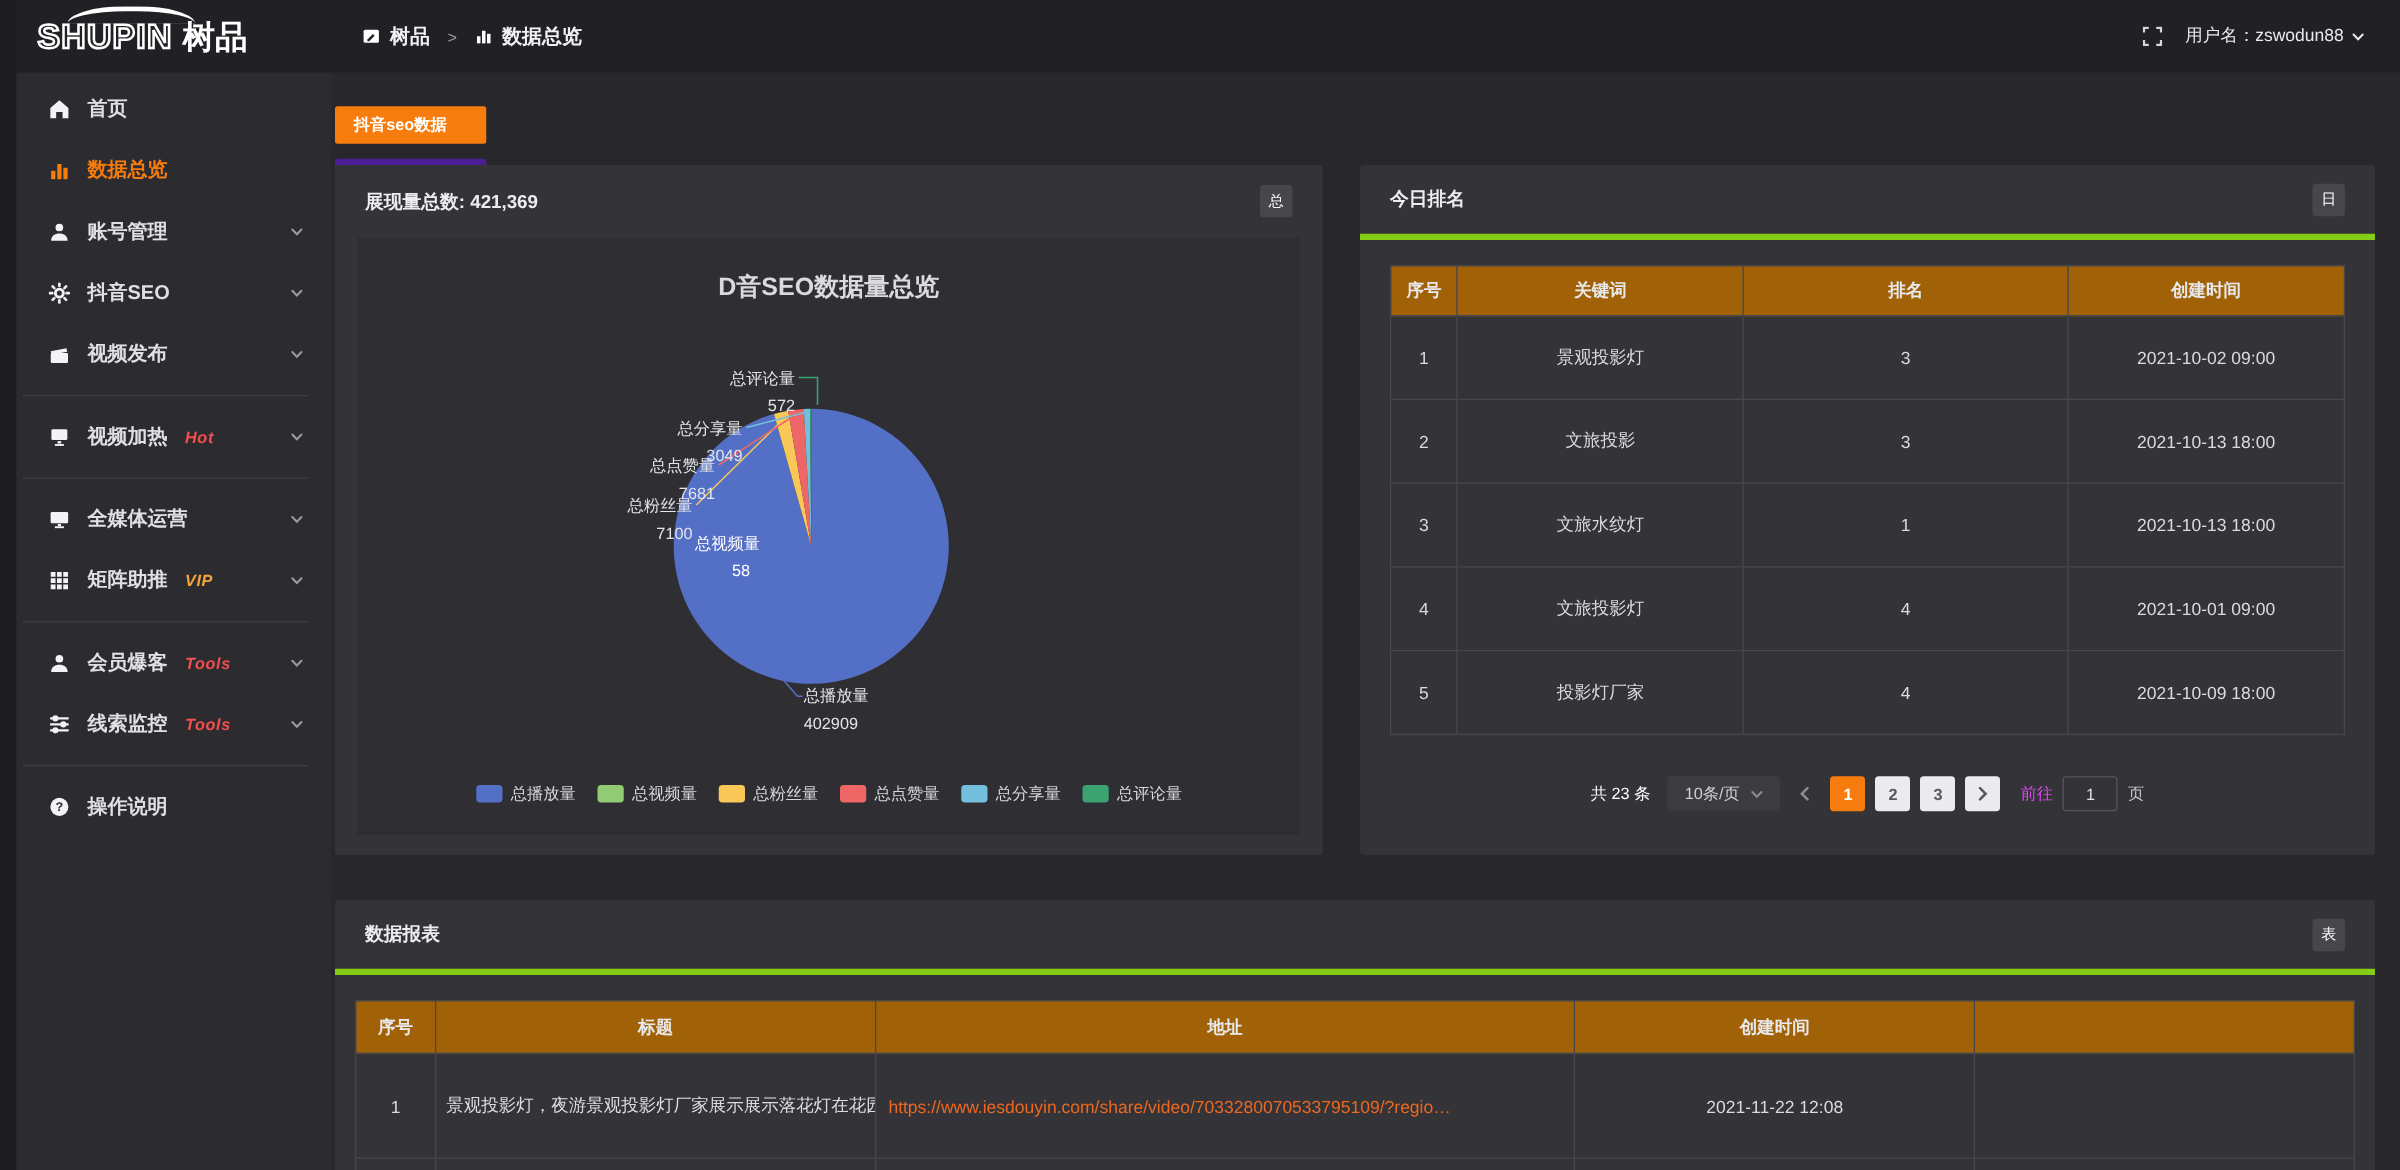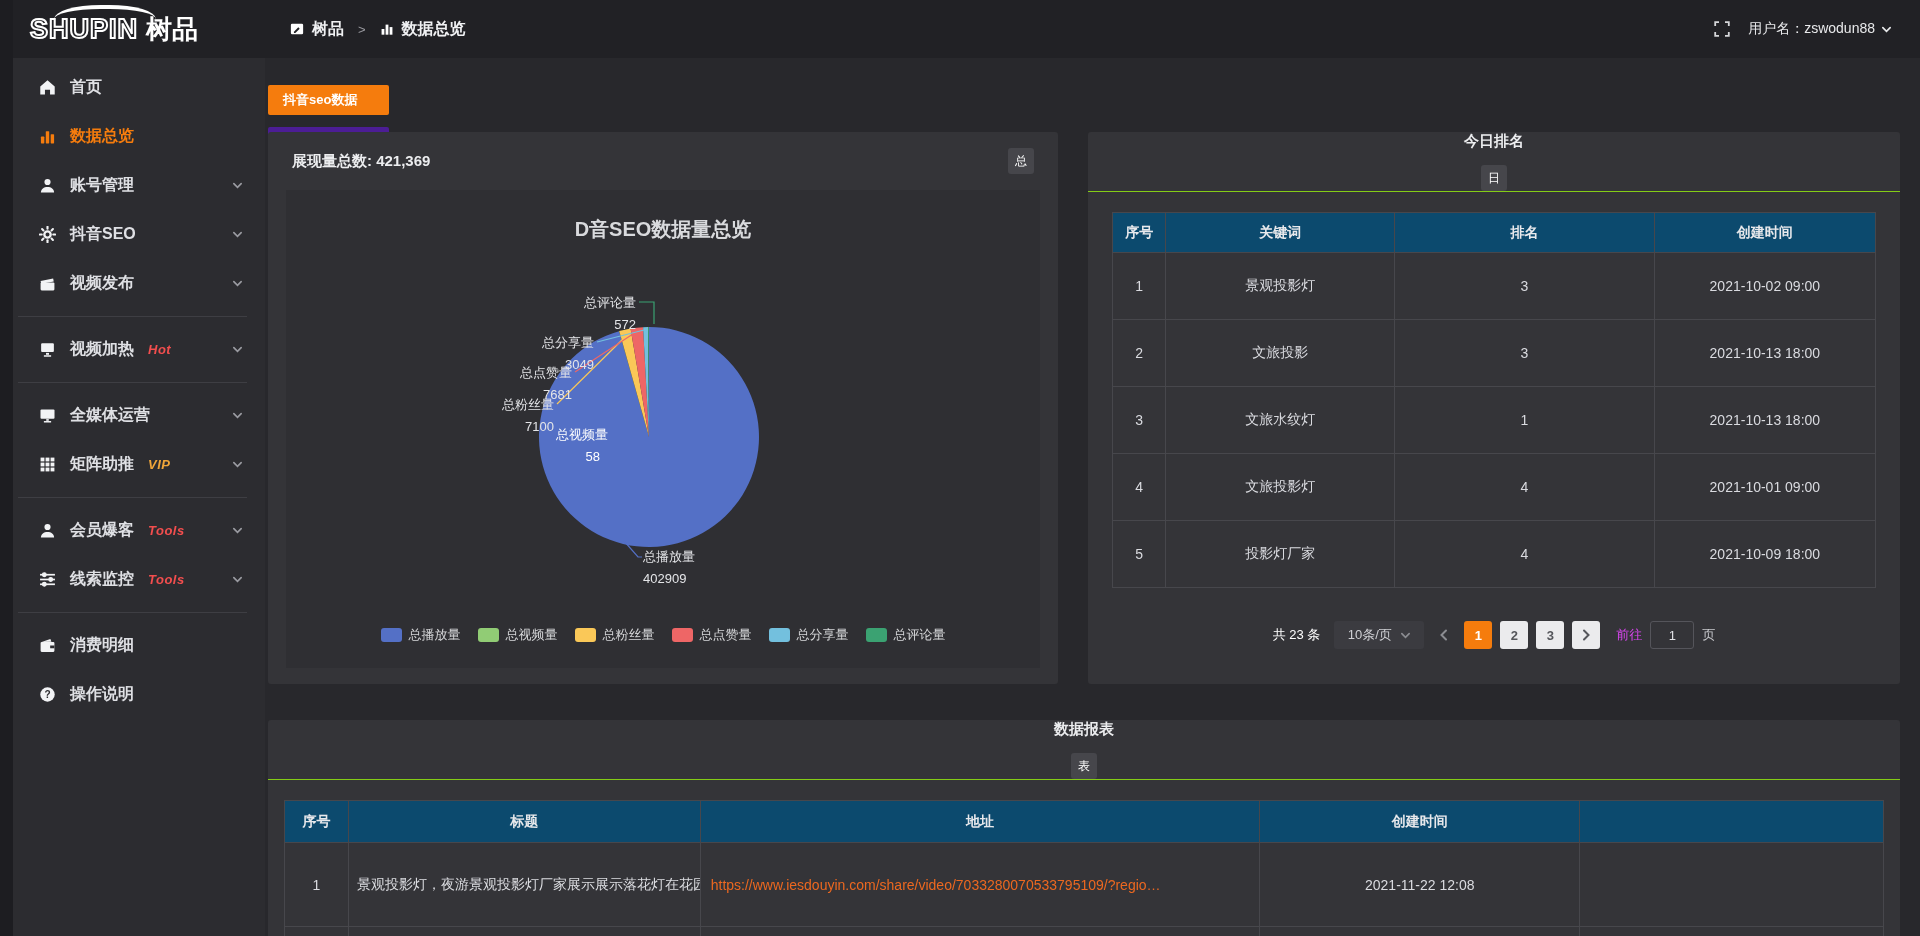--- a/index.html
+++ b/index.html
@@ -46,36 +46,36 @@
   .tab-btn { height:30px; padding:0 15px; display:flex; align-items:center; border-radius:2px;
     background:#4c1d95; color:#cbccd0; font-size:13px; font-weight:700; cursor:pointer; }
   .tab-btn.active { background:#f57c0d; color:#fff; }
 
   .panel { position:absolute; background:#343438; border-radius:3px; }
   #panel-overview { left:3px; top:74px; width:790px; height:552px; }
   #panel-rank { left:823px; top:74px; width:812px; height:552px; }
   #panel-report { left:3px; top:662px; width:1632px; height:300px; overflow:hidden; }
 
   .panel-head { height:58px; display:flex; align-items:center; justify-content:space-between; padding:0 24px; }
-  .panel-head.bordered { border-bottom:1px solid #84cc16; height:60px;flex-direction:column; }
+  .panel-head.bordered { border-bottom:5px solid #84cc16; height:60px; }
   .panel-title { color:#ecedef; font-size:15px; font-weight:600; }
   .corner-btn { width:26px; height:26px; background:#46464b; border-radius:3px; color:#fff;
     font-size:12px; display:flex; align-items:center; justify-content:center; cursor:pointer; }
 
   
   #chart-box { position:absolute; left:18px; right:18px; top:58px; bottom:16px; background:#2f2f33; }
   #legend-row { display:flex; justify-content:center; gap:17px; margin-top:20px; }
   .lg-item { display:flex; align-items:center; gap:7px; cursor:pointer; }
   .lg-swatch { width:21px; height:14px; border-radius:3px; }
   .lg-label { color:#d7d8da; font-size:13px; }
 
   
   .dk-table { border-collapse:collapse; table-layout:fixed; width:100%; }
   .dk-table th, .dk-table td { border:1px solid #47474c; text-align:center; }
-  .dk-table th { background:#0c4a6e; color:#e8e9ec; font-size:14px; font-weight:600; height:40px; }
+  .dk-table th { background:#a16207; color:#e8e9ec; font-size:14px; font-weight:600; height:40px; }
   .dk-table td { color:#dadbe0; font-size:14px; }
   #rank-table-wrap { margin:20px 24px 0 24px; }
   #rank-table td { height:67px; }
   #report-table-wrap { margin:20px 16px 0 16px; }
   #report-table th { height:42px; }
   #report-table td { height:84px; }
   #report-table td.cell-title { text-align:left; padding:0 8px; white-space:nowrap; overflow:hidden; color:#dcdde1; }
   #report-table td.cell-url { text-align:left; padding:0 10px; white-space:nowrap; overflow:hidden; }
   #report-table td.cell-url a { color:#ec6820; text-decoration:none; }
   #report-table tr.ghost td { height:60px; }
@@ -314,31 +314,20 @@
         <span class="side-spacer"></span>
         <span class="side-chevron">
           <svg width="11" height="11" viewBox="0 0 12 12" fill="none" stroke="currentColor" stroke-width="1.8" stroke-linecap="round">
             <path d="M2 4l4 4 4-4"></path>
           </svg>
         </span>
       </div>
       <div class="side-divider"></div>
       <div class="side-item">
         <span class="side-icon">
-          <svg width="17" height="17" viewBox="0 0 16 16" fill="currentColor">
-            <path d="M2.5 4.8l8.2-3 1 2.6z"></path>
-            <rect x="1.5" y="4.6" width="13" height="9.4" rx="1"></rect>
-            <rect x="10.5" y="8" width="4" height="2.6" fill="#2c2c30"></rect>
-          </svg>
-        </span>
-        <span class="lbl">消费明细</span>
-        <span class="side-spacer"></span>
-      </div>
-      <div class="side-item">
-        <span class="side-icon">
           <svg width="17" height="17" viewBox="0 0 16 16">
             <circle cx="8" cy="8" r="6.8" fill="currentColor"></circle>
             <text x="8" y="11.4" text-anchor="middle" font-size="9.5" font-weight="bold" fill="#2c2c30">?</text>
           </svg>
         </span>
         <span class="lbl">操作说明</span>
         <span class="side-spacer"></span>
       </div>
     </div>
 </div>

